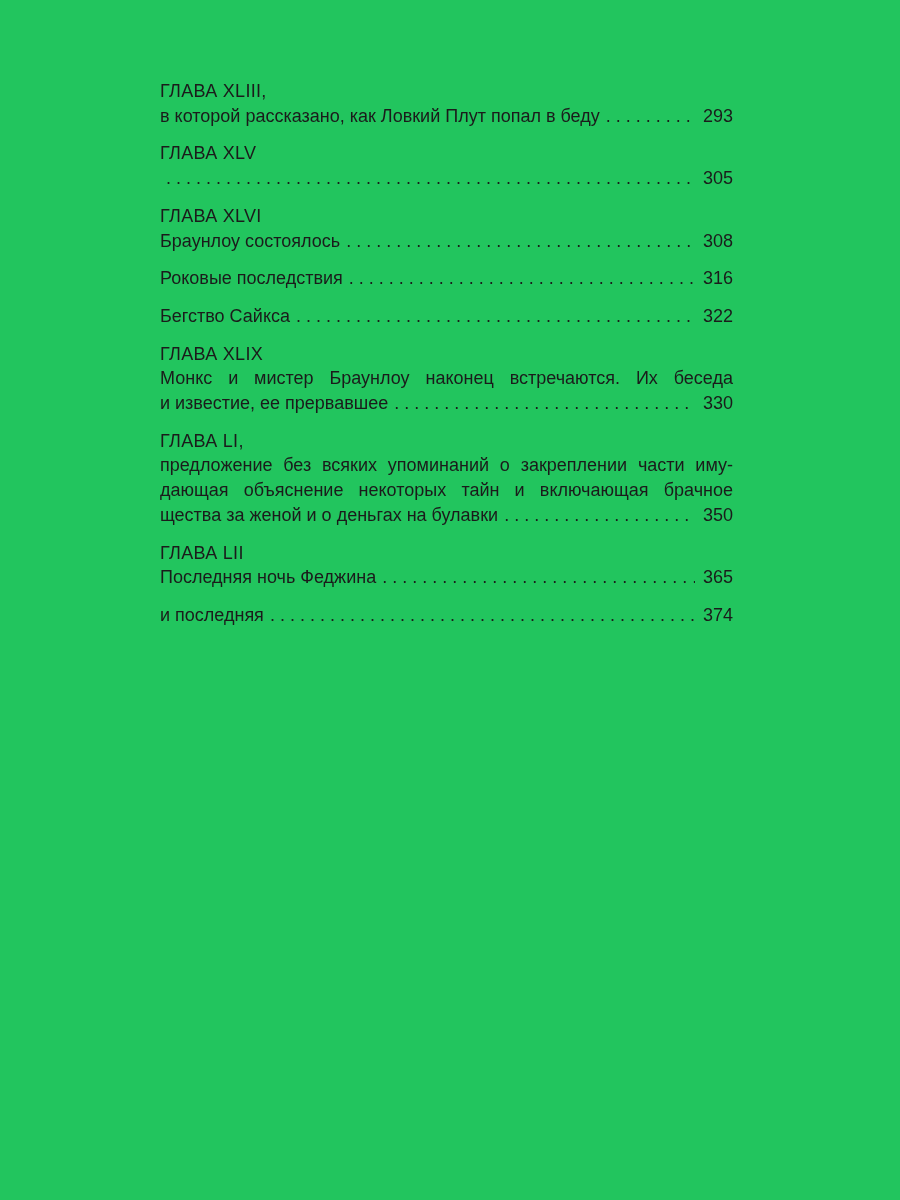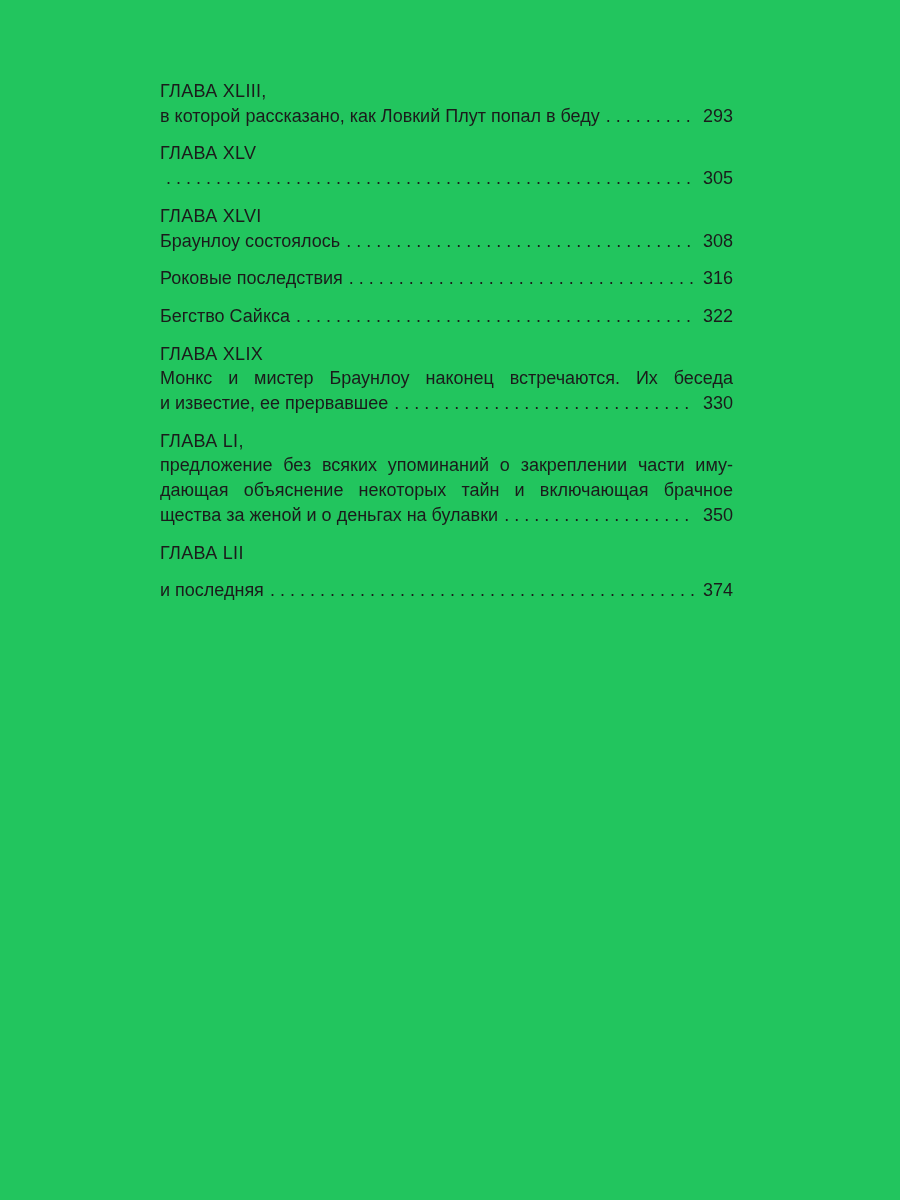--- a/index.html
+++ b/index.html
@@ -129,20 +129,25 @@
         <div class="preline">дающая объяснение некоторых тайн и включающая брачное</div>
         <div class="lastline">
       <span class="text">щества за женой и о деньгах на булавки</span>
       <span class="dots"></span>
       <span class="pagenum">350</span>
     </div>
   </div>
 
   <div class="entry">
     <div class="heading">ГЛАВА LII</div>
+    <div class="lastline">
+      <span class="text">Последняя ночь Феджина</span>
+      <span class="dots"></span>
+      <span class="pagenum">365</span>
+    </div>
   </div>
 
   <div class="entry">
     <div class="lastline">
       <span class="text">и последняя</span>
       <span class="dots"></span>
       <span class="pagenum">374</span>
     </div>
   </div>
 </div>

